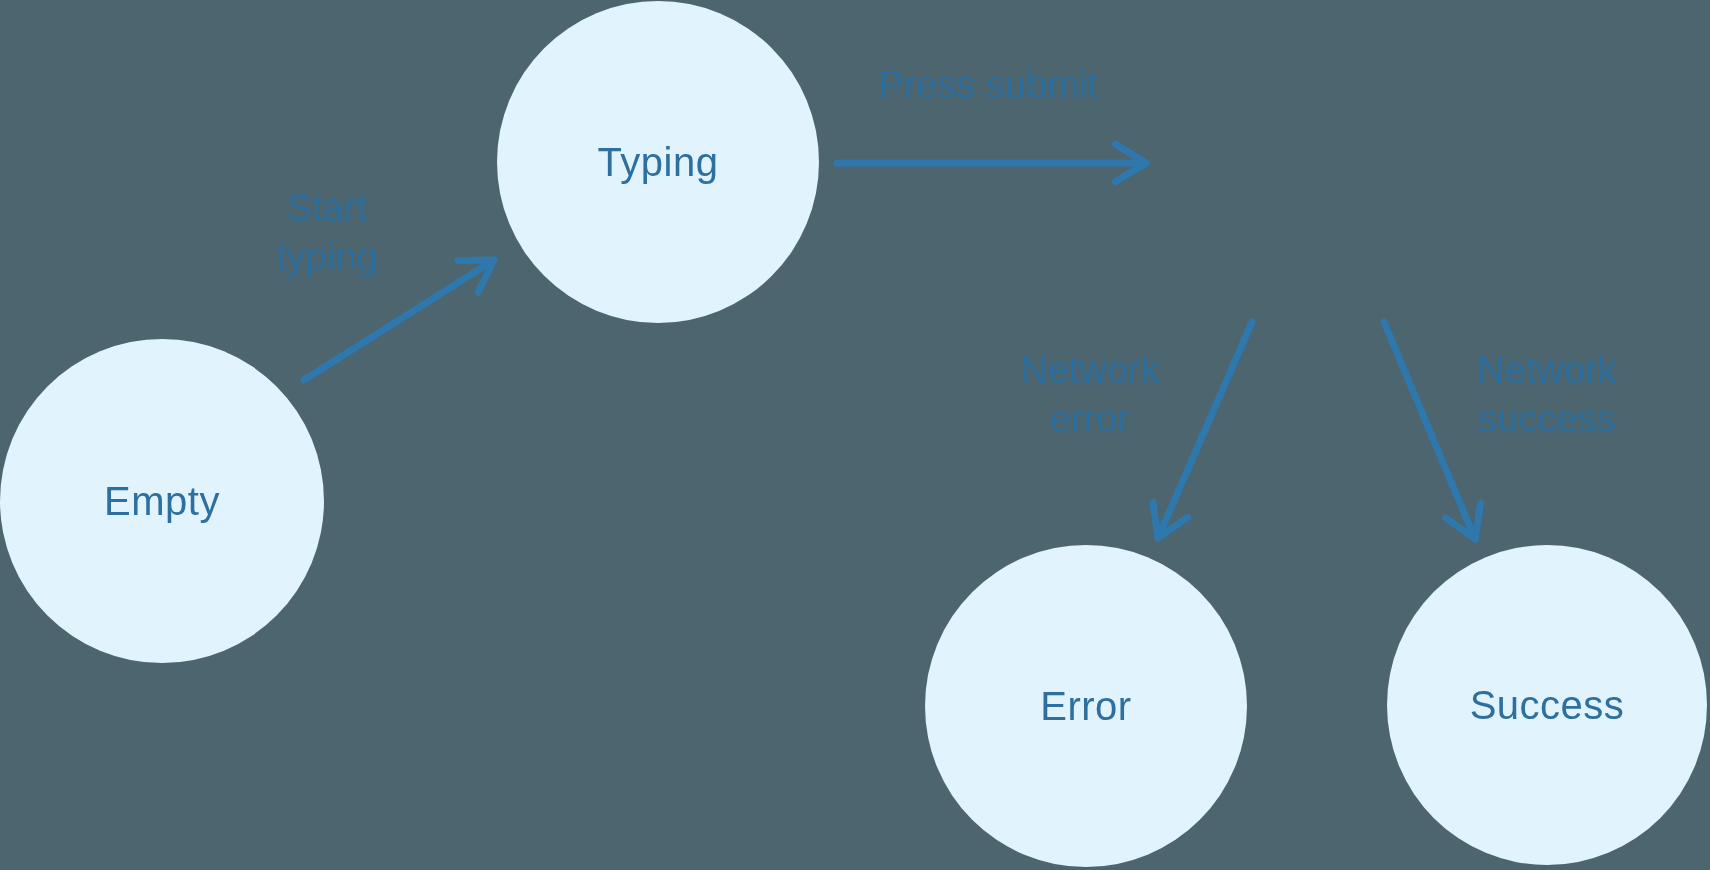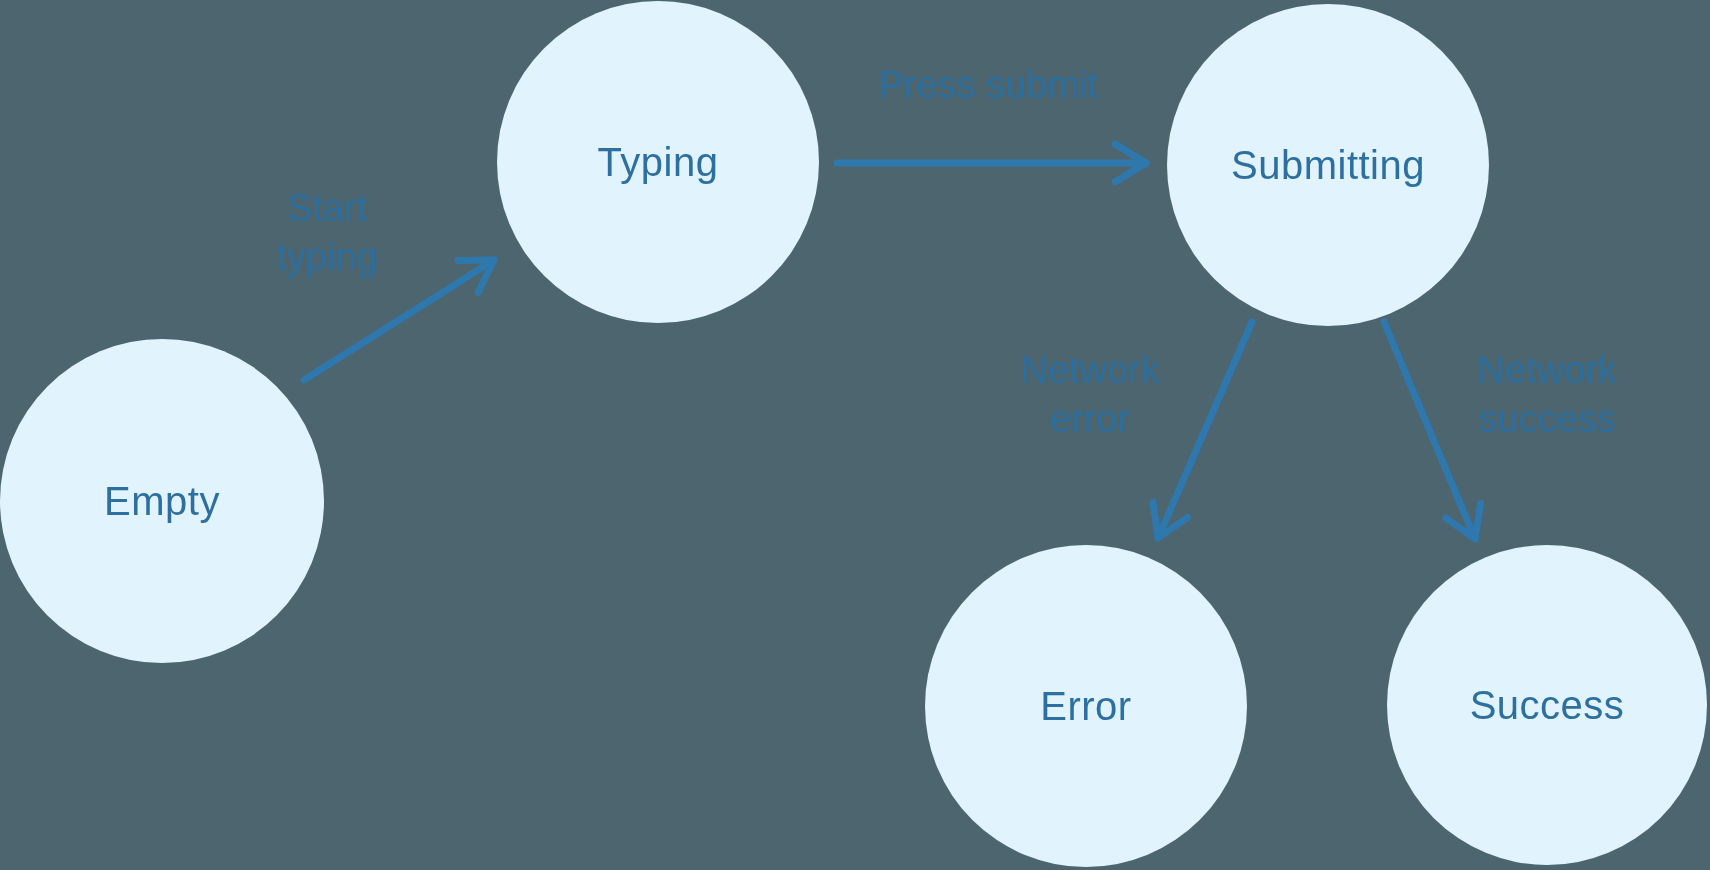--- a/index.html
+++ b/index.html
@@ -63,23 +63,20 @@
       <polyline points="1187.500511833259,517.367021504985 1158,538 1152.993055452889,502.34988770982403" fill="none" stroke="#2e78ae" stroke-width="7" stroke-linecap="round" stroke-linejoin="round"></polyline>
       <line x1="1384" y1="322" x2="1475" y2="539" stroke="#2e78ae" stroke-width="7" stroke-linecap="round"></line>
       <polyline points="1480.483709040864,503.4201049024151 1475,539 1445.7783247707807,517.9739757253532" fill="none" stroke="#2e78ae" stroke-width="7" stroke-linecap="round" stroke-linejoin="round"></polyline>
     </svg>
     <div class="node" style="left: 0px; top: 339px; width: 324px; height: 324px; text-align: right;">
       <span class="node-label">Empty</span>
     </div>
     <div class="node" style="left: 497px; top: 1px; width: 322px; height: 322px;">
       <span class="node-label">Typing</span>
     </div>
-    <div class="node" style="left: 1167px; top: 4px; width: 322px; height: 322px;">
-      <span class="node-label">Submitting</span>
-    </div>
     <div class="node" style="left: 925px; top: 545px; width: 322px; height: 322px;">
       <span class="node-label">Error</span>
     </div>
     <div class="node" style="left: 1387px; top: 545px; width: 320px; height: 320px;">
       <span class="node-label">Success</span>
     </div>
     <div class="edge-label" style="left: 988px; top: 61px;">
       <span>Press submit</span>
     </div>
     <div class="edge-label" style="left: 327px; top: 184px;">

